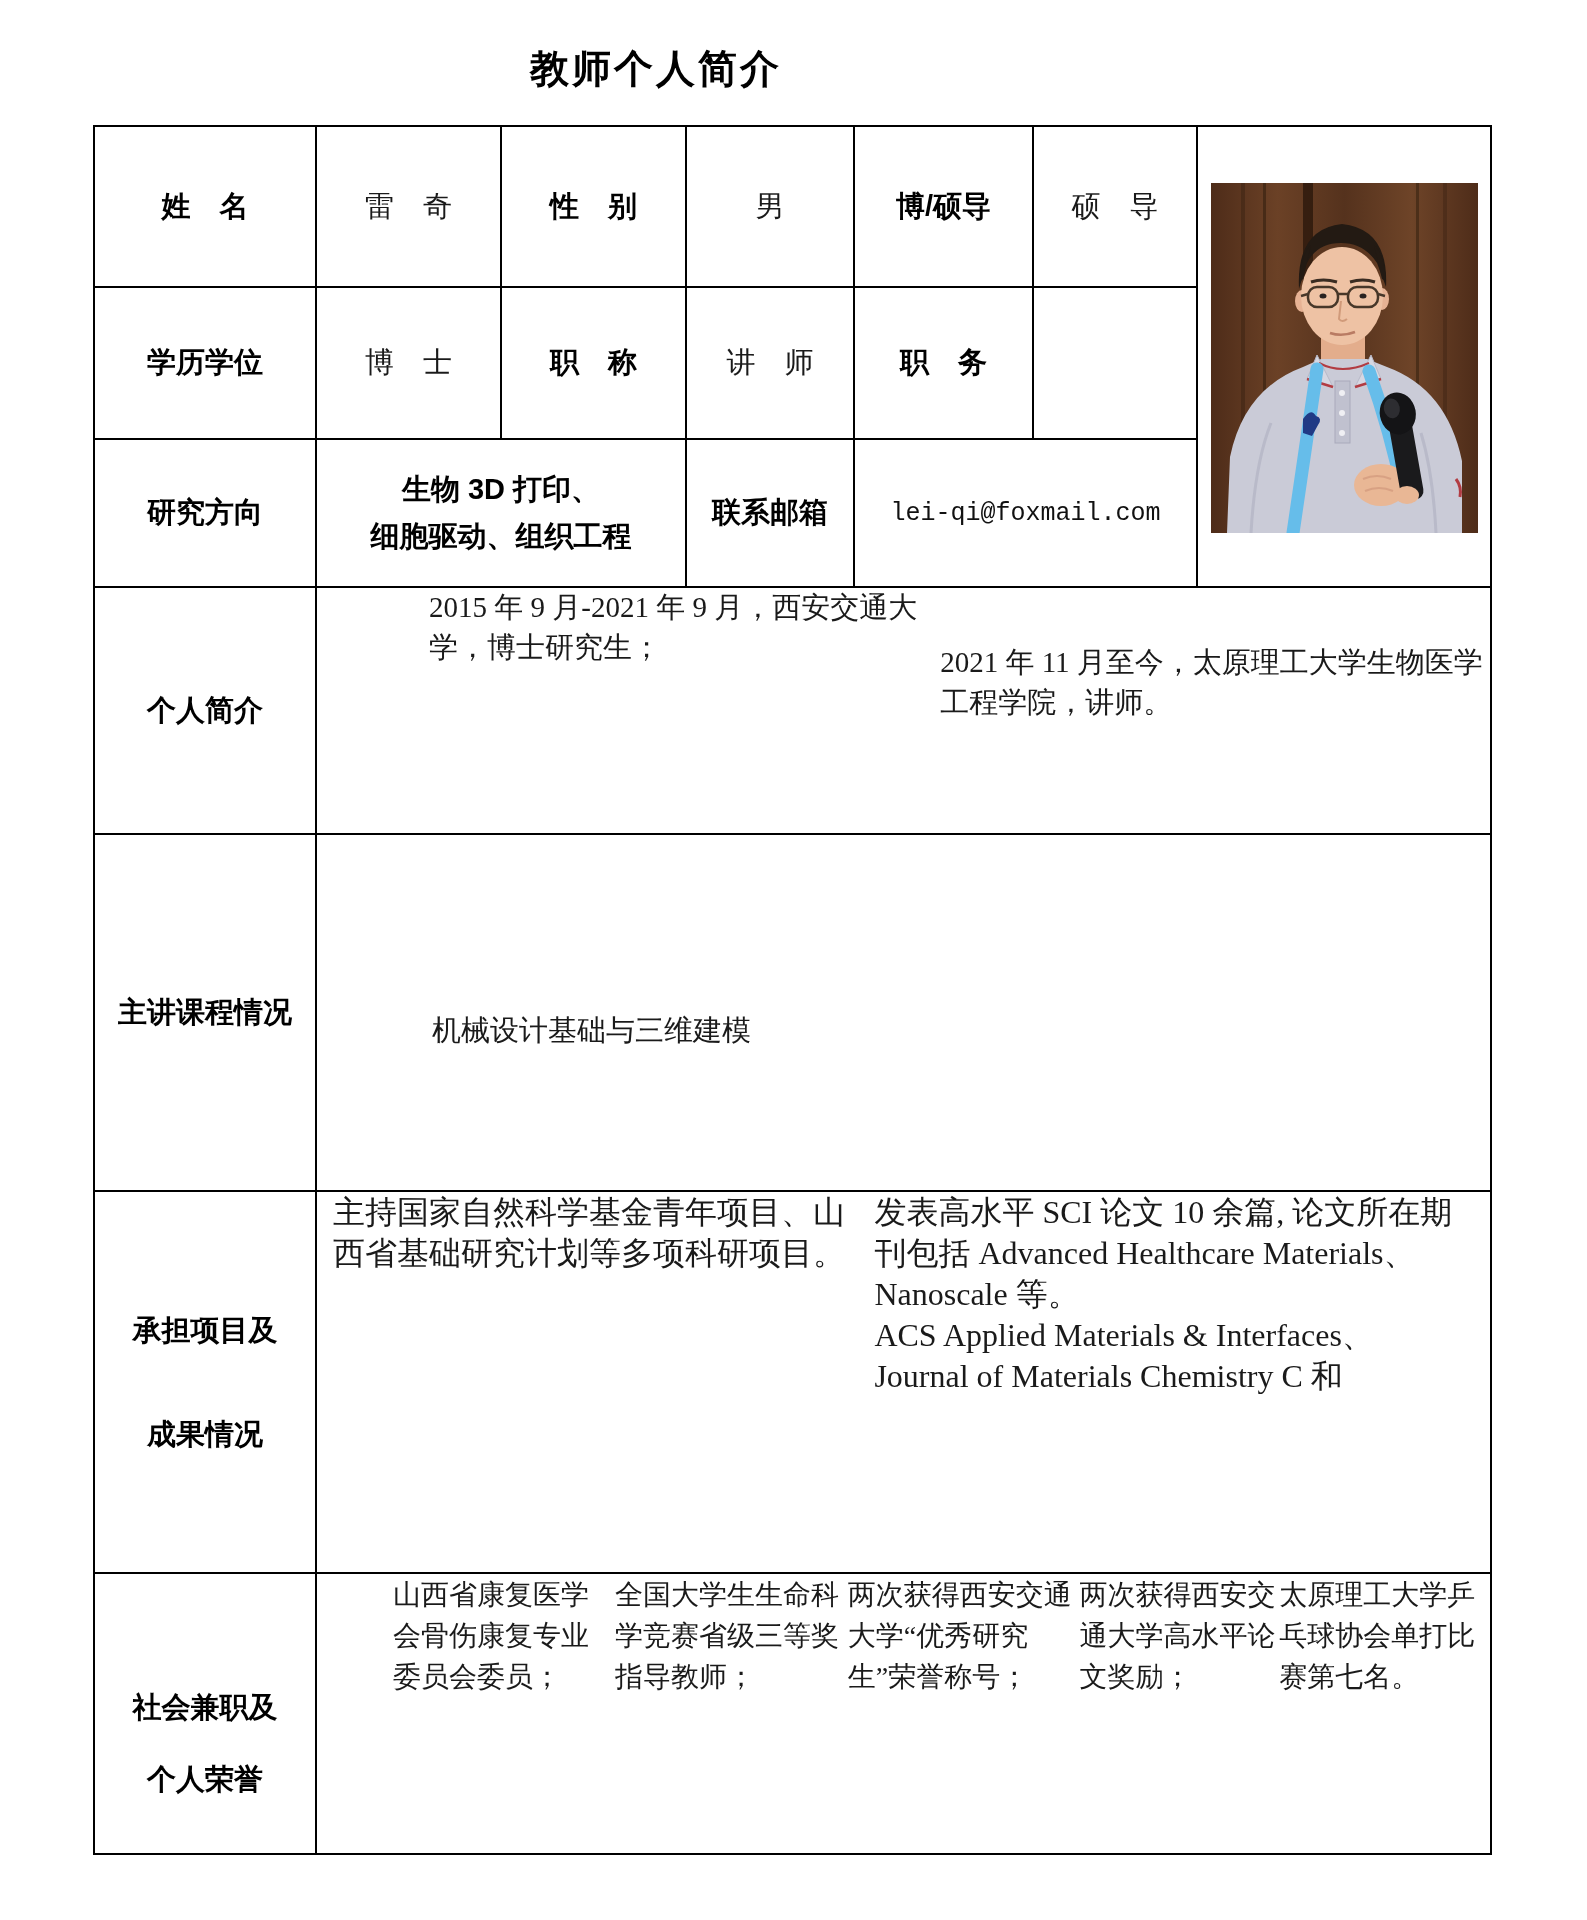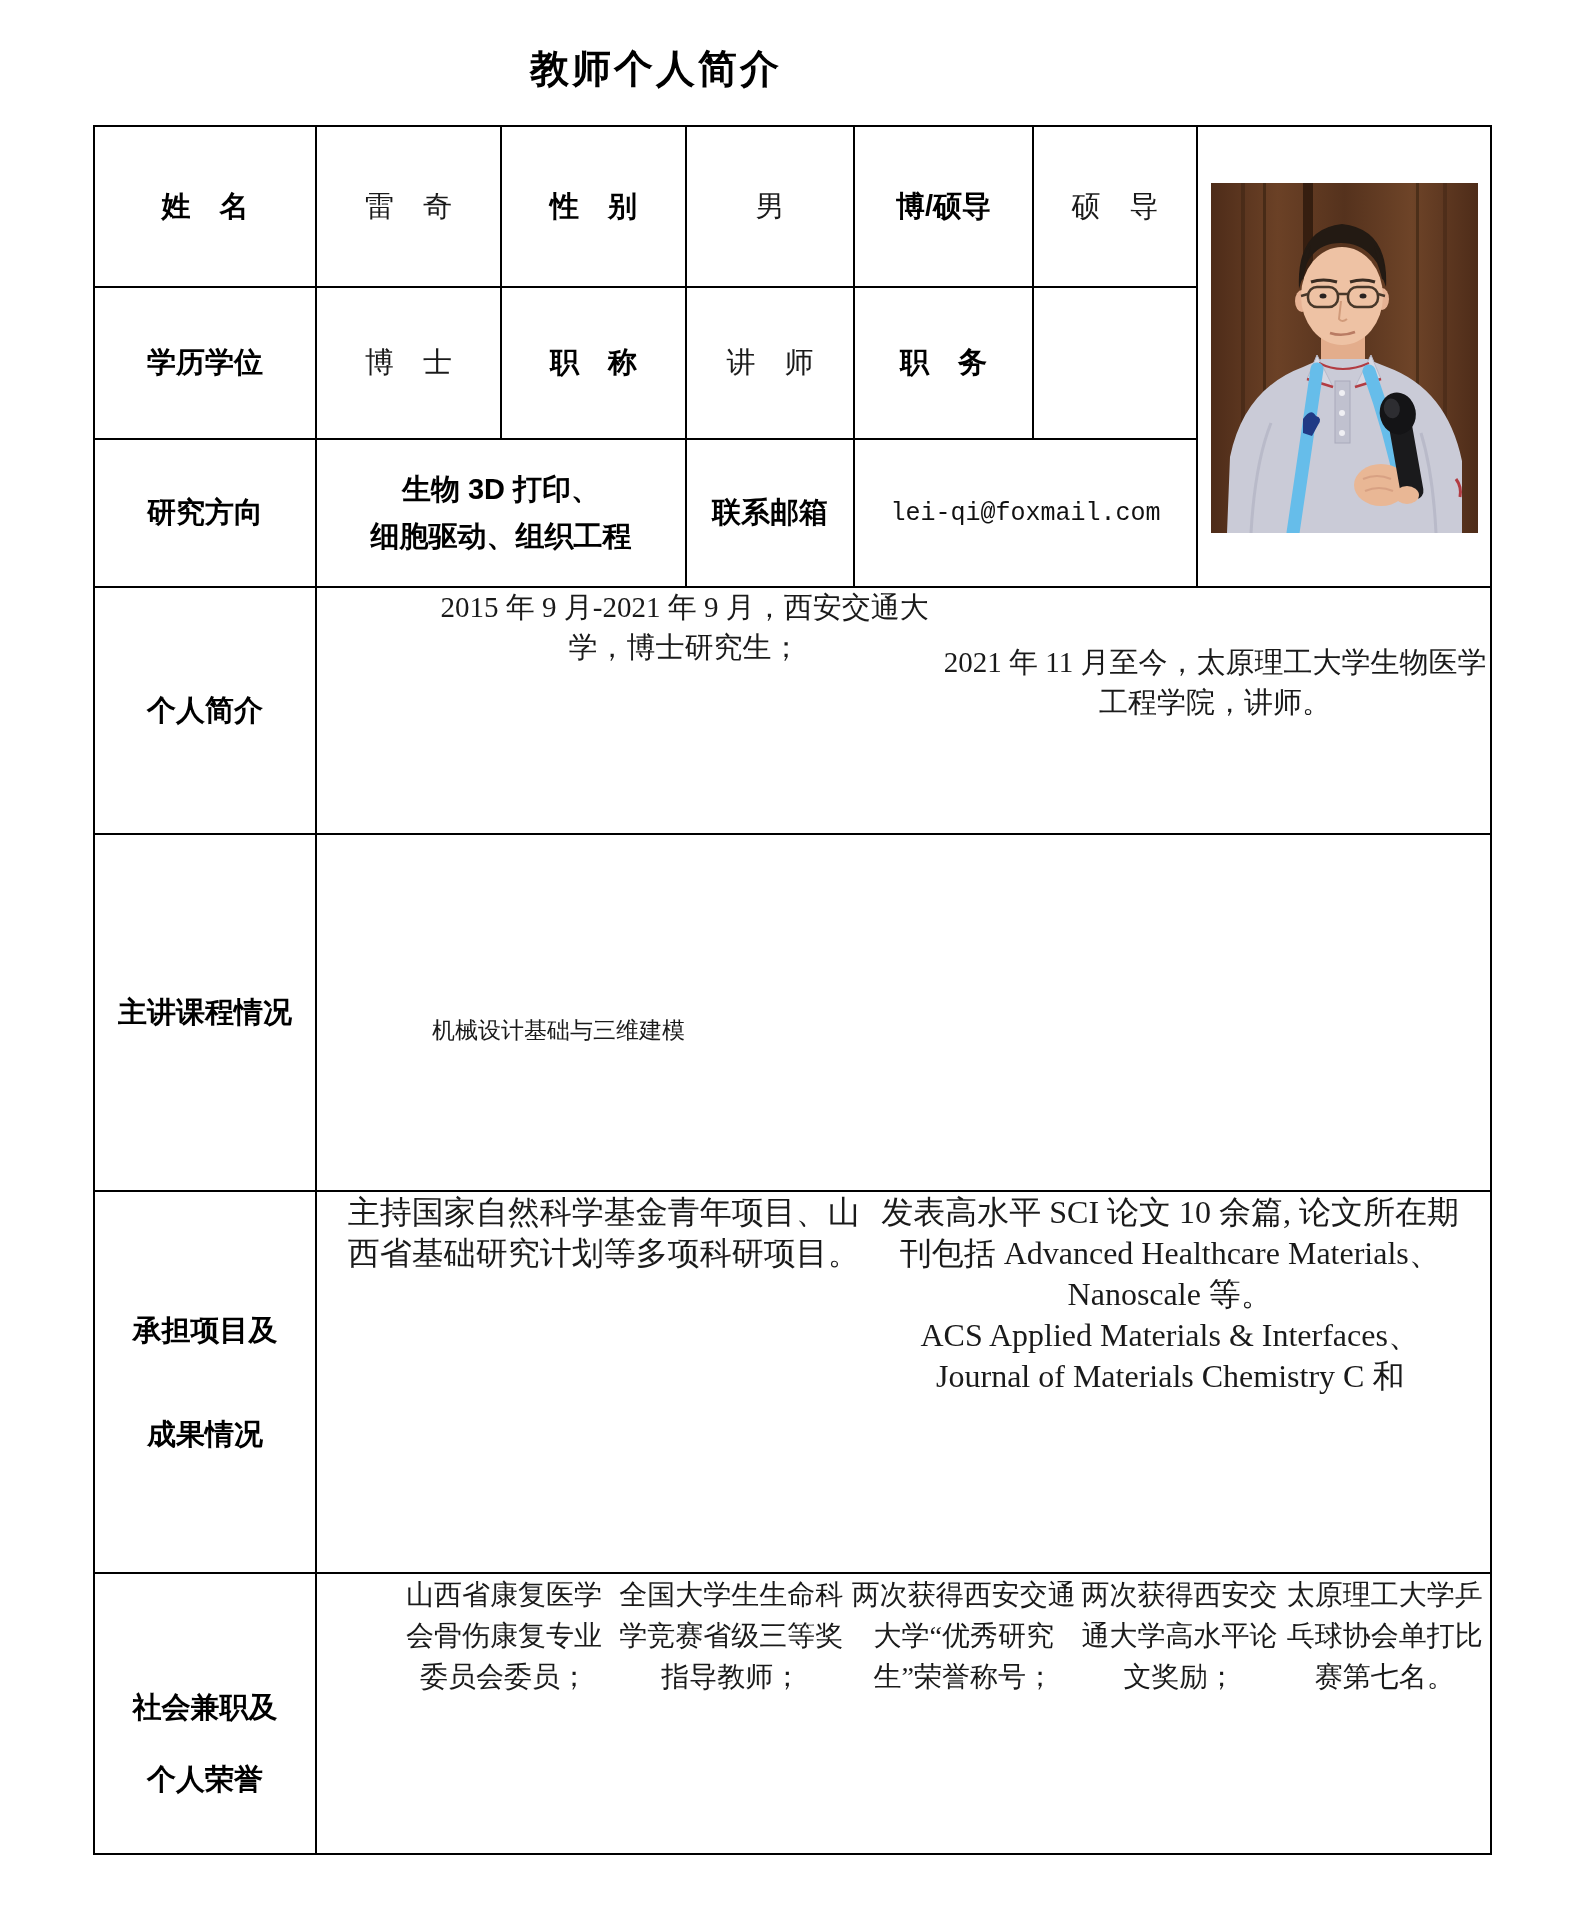--- a/index.html
+++ b/index.html
@@ -17,21 +17,20 @@
     position:absolute;left:93px;top:125px;width:1399px;height:1730px;
     display:grid;box-sizing:border-box;border:2px solid #000;
     grid-template-columns:222px 185px 185px 168px 179px 164px 1fr;
     grid-template-rows:161px 152px 148px 247px 357px 382px 1fr;
     background:#fff;
   }
   .cell{
     border-right:2px solid #000;border-bottom:2px solid #000;
     box-sizing:border-box;display:flex;align-items:center;justify-content:center;
     overflow:hidden;
-    text-align:center;
   }
   .no-r{border-right:none;}
   .no-b{border-bottom:none;}
   .label{
     font-family:"Liberation Sans","DejaVu Sans",sans-serif;
     font-weight:bold;font-size:29px;color:#000;
   }
   .value{font-size:29px;color:#1a1a1a;}
   .col-span2{grid-column:span 2;}
   .col-span6{grid-column:span 6;}
@@ -42,21 +41,21 @@
     font-size:25px;letter-spacing:0px;color:#111;
   }
   .label-2line{flex-direction:column;line-height:64px;}
   .r6-label{gap:40px;}
   .r7-label{line-height:72px;padding-top:58px;}
   .content-col{
     flex-direction:row;align-items:flex-start;font-size:29px;
   }
   .r4-content{padding-left:112px;}
   .r4-content .line + .line{margin-top:55px;}
-  .r5-content{justify-content:flex-start;padding-left:115px;padding-top:36px;font-size:23px;}
+  .r5-content{justify-content:flex-start;padding-left:115px;padding-top:36px;font-size:29px;}
   .r6-content{padding-left:16px;padding-right:24px;padding-bottom:68px;font-size:32px;line-height:41px;}
   .r6-p1{margin-bottom:41px;}
   .r7-content{padding-left:76px;font-size:28px;line-height:41px;}
   .empty-cell{min-height:10px;}
 </style>
 </head>
 <body>
 
 <div class="page-title">教师个人简介</div>
 

